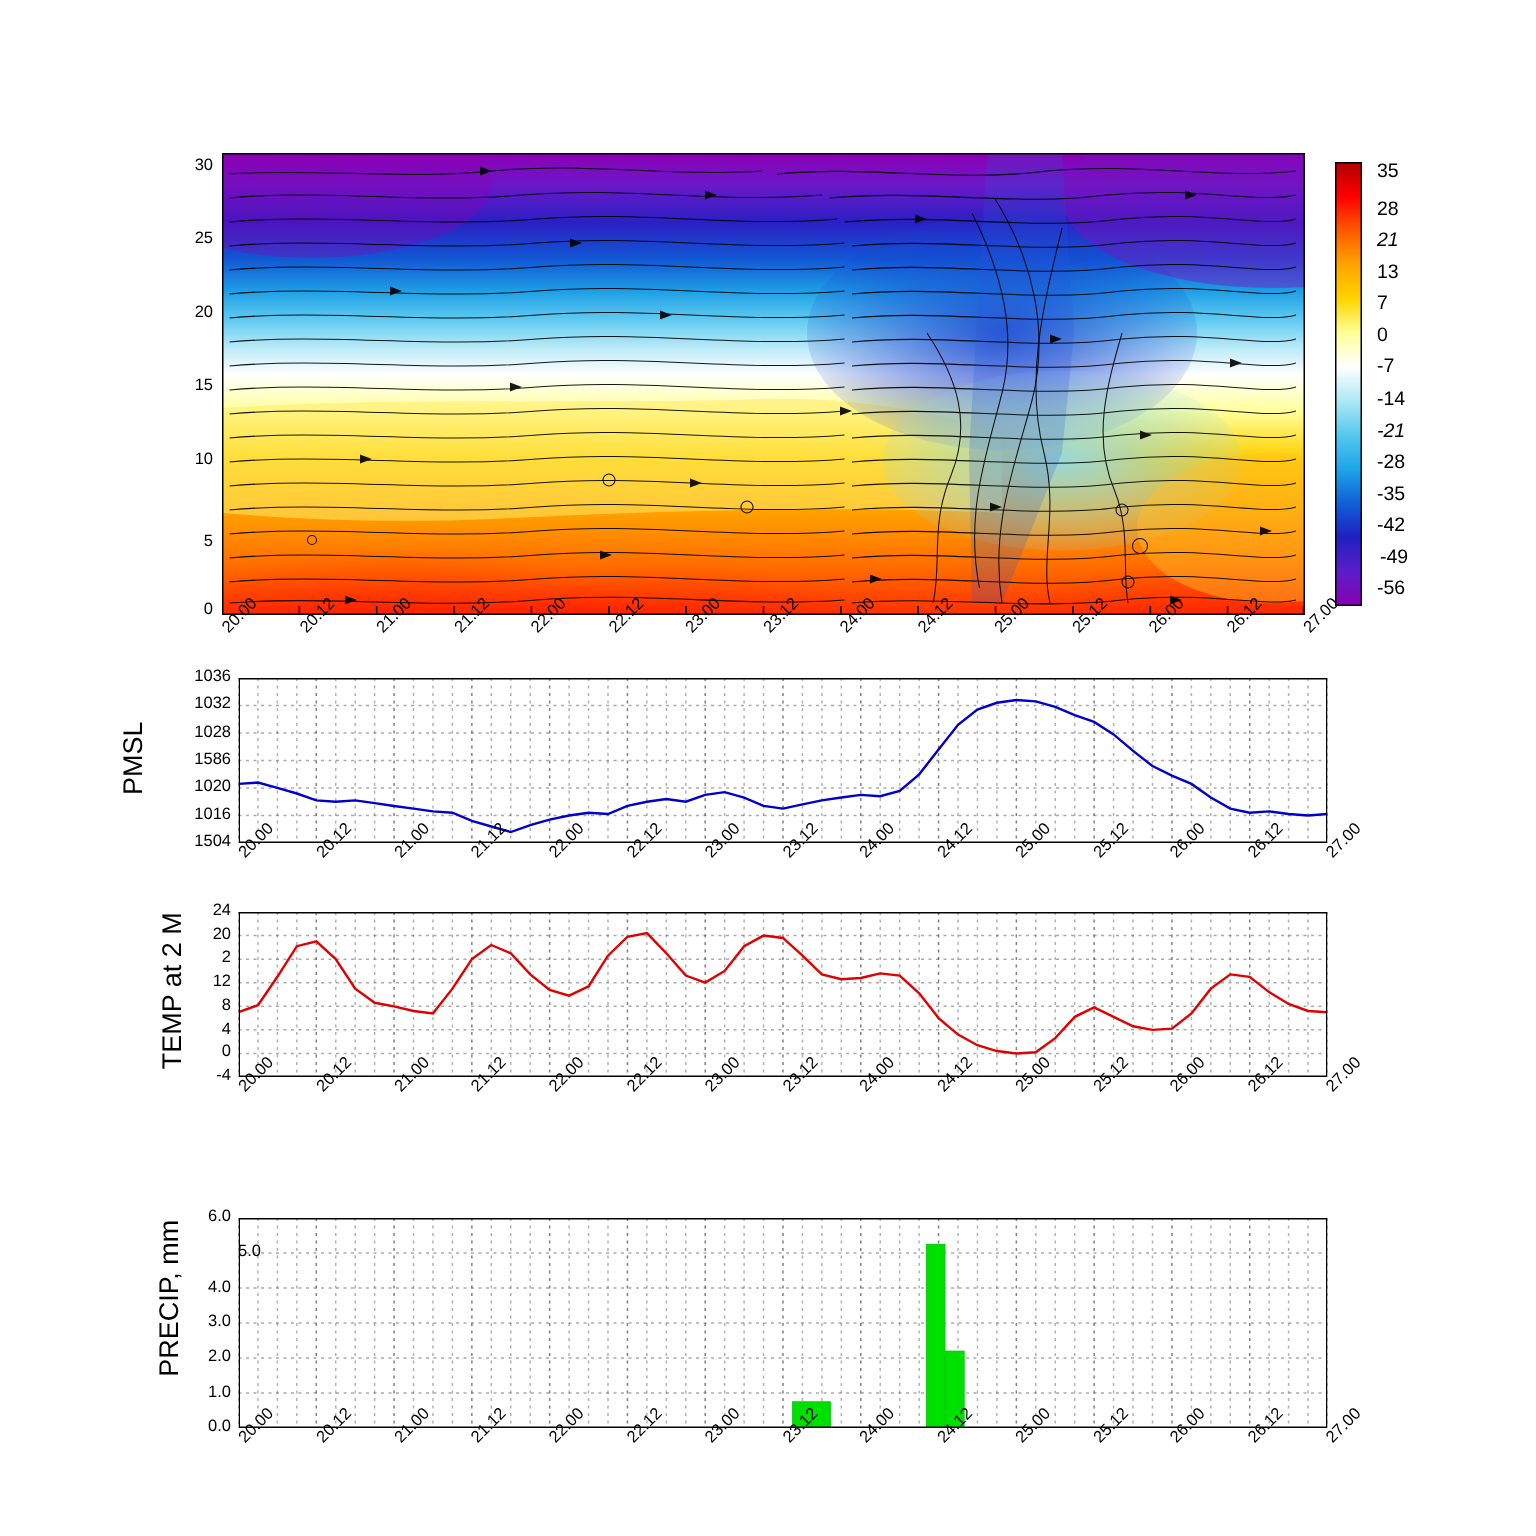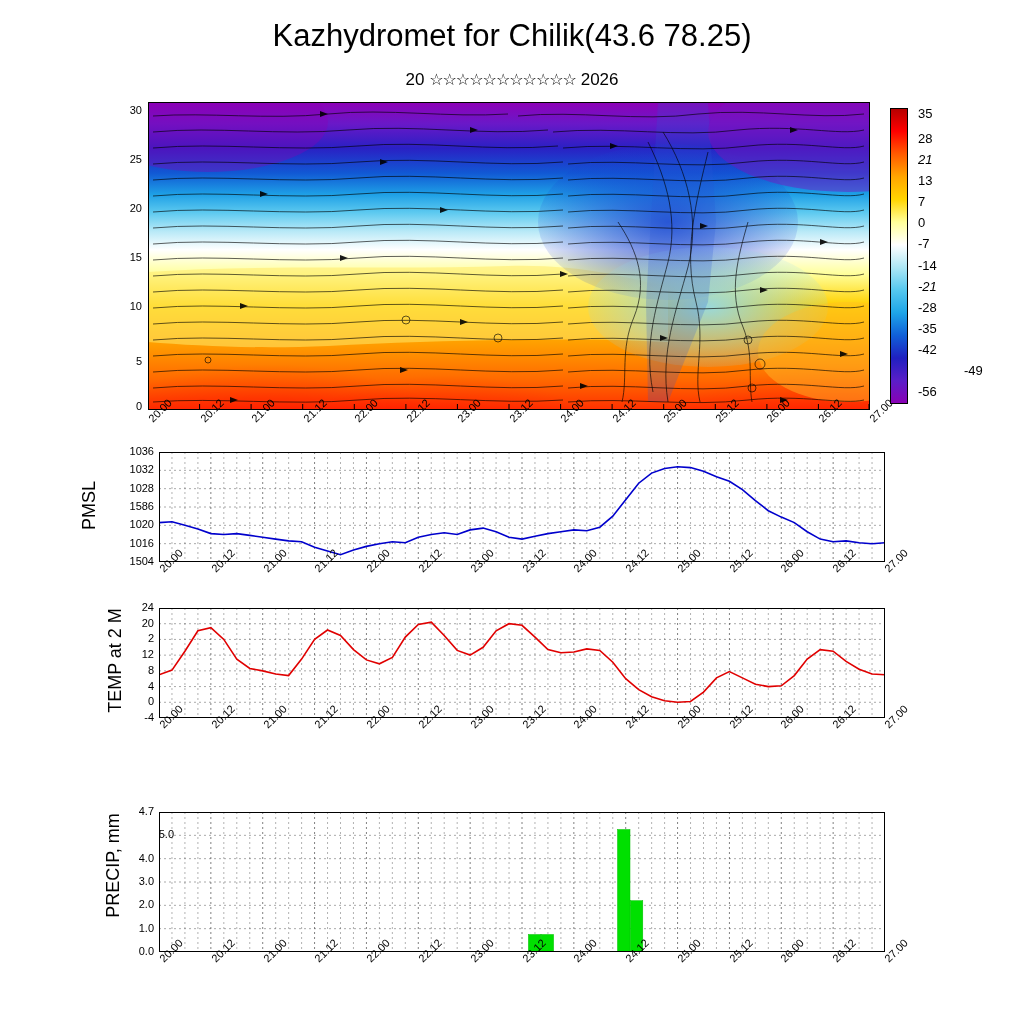--- a/index.html
+++ b/index.html
@@ -16,27 +16,21 @@
   .cbar-lbl{position:absolute;font-size:13px;white-space:nowrap;}
   svg{display:block;}
   .gridv{stroke:#555;stroke-width:1;stroke-dasharray:2 3;}
   .gridh{stroke:#555;stroke-width:1;stroke-dasharray:2 3;}
 </style>
 </head>
 <body>
 
 <div id="root">
 
-  <div class="title">Kazhydromet for Chilik(43.6 78.25)</div>
-
-  <div class="subtitle">
-    <span>20</span>
-    <span class="stars">☆☆☆☆☆☆☆☆☆☆☆</span>
-    <span>2026</span>
-  </div>
+
 
   <div class="panel" style="left:148px;top:102px;width:722px;height:308px;">
     <svg id="hm" width="722" height="308" viewBox="0 0 722 308">
       <defs>
         <clipPath id="clipHM">
             <rect x="0" y="0" width="722" height="308"></rect>
           </clipPath>
 
         <linearGradient id="gBase" x1="0" y1="1" x2="0" y2="0">
           <stop offset="0.00" stop-color="#ff3000"></stop>
@@ -251,21 +245,21 @@
       <div class="cbar-lbl" style="left: 918px; top: 151.857px; font-style: italic;">21</div>
       <div class="cbar-lbl" style="left: 918px; top: 173px;">13</div>
       <div class="cbar-lbl" style="left: 918px; top: 194.143px;">7</div>
       <div class="cbar-lbl" style="left: 918px; top: 215.286px;">0</div>
       <div class="cbar-lbl" style="left: 918px; top: 236.429px;">-7</div>
       <div class="cbar-lbl" style="left: 918px; top: 257.571px;">-14</div>
       <div class="cbar-lbl" style="left: 918px; top: 278.714px; font-style: italic;">-21</div>
       <div class="cbar-lbl" style="left: 918px; top: 299.857px;">-28</div>
       <div class="cbar-lbl" style="left: 918px; top: 321px;">-35</div>
       <div class="cbar-lbl" style="left: 918px; top: 342.143px;">-42</div>
-      <div class="cbar-lbl" style="left: 964px; top: 363.286px;">-49</div>
+      <div class="cbar-lbl" style="left: 920px; top: 363.286px;">-49</div>
       <div class="cbar-lbl" style="left: 918px; top: 384.429px;">-56</div>
     </div>
 
   <div class="panel" style="left:159px;top:452px;width:726px;height:110px;">
     <svg width="726" height="110" viewBox="0 0 726 110">
       <g id="pmslGrid">
           <line x1="0" x2="0" y1="0" y2="110" class="gridv" stroke-opacity="0.75"></line>
           <line x1="12.964285714285714" x2="12.964285714285714" y1="0" y2="110" class="gridv" stroke-opacity="0.45"></line>
           <line x1="25.928571428571427" x2="25.928571428571427" y1="0" y2="110" class="gridv" stroke-opacity="0.45"></line>
           <line x1="38.892857142857146" x2="38.892857142857146" y1="0" y2="110" class="gridv" stroke-opacity="0.45"></line>
@@ -542,21 +536,21 @@
     </svg>
   </div>
   <div class="ylab" style="left:28px;top:855px;width:170px;text-align:center;transform:rotate(-90deg);">PRECIP, mm</div>
   <div id="yt4">
       <div class="ytick" style="left: 112px; top: 945px; width: 42px;">0.0</div>
       <div class="ytick" style="left: 112px; top: 921.667px; width: 42px;">1.0</div>
       <div class="ytick" style="left: 112px; top: 898.333px; width: 42px;">2.0</div>
       <div class="ytick" style="left: 112px; top: 875px; width: 42px;">3.0</div>
       <div class="ytick" style="left: 112px; top: 851.667px; width: 42px;">4.0</div>
       <div class="ytick" style="left: 112px; top: 828.333px; width: 42px; margin-left: 20px;">5.0</div>
-      <div class="ytick" style="left: 112px; top: 805px; width: 42px;">4.7</div>
+      <div class="ytick" style="left: 112px; top: 805px; width: 42px;">6.0</div>
     </div>
   <div id="xlab4">
       <div class="tick-lbl" style="left: 157px; top: 956px;">20.00</div>
       <div class="tick-lbl" style="left: 208.786px; top: 956px;">20.12</div>
       <div class="tick-lbl" style="left: 260.571px; top: 956px;">21.00</div>
       <div class="tick-lbl" style="left: 312.357px; top: 956px;">21.12</div>
       <div class="tick-lbl" style="left: 364.143px; top: 956px;">22.00</div>
       <div class="tick-lbl" style="left: 415.929px; top: 956px;">22.12</div>
       <div class="tick-lbl" style="left: 467.714px; top: 956px;">23.00</div>
       <div class="tick-lbl" style="left: 519.5px; top: 956px;">23.12</div>

